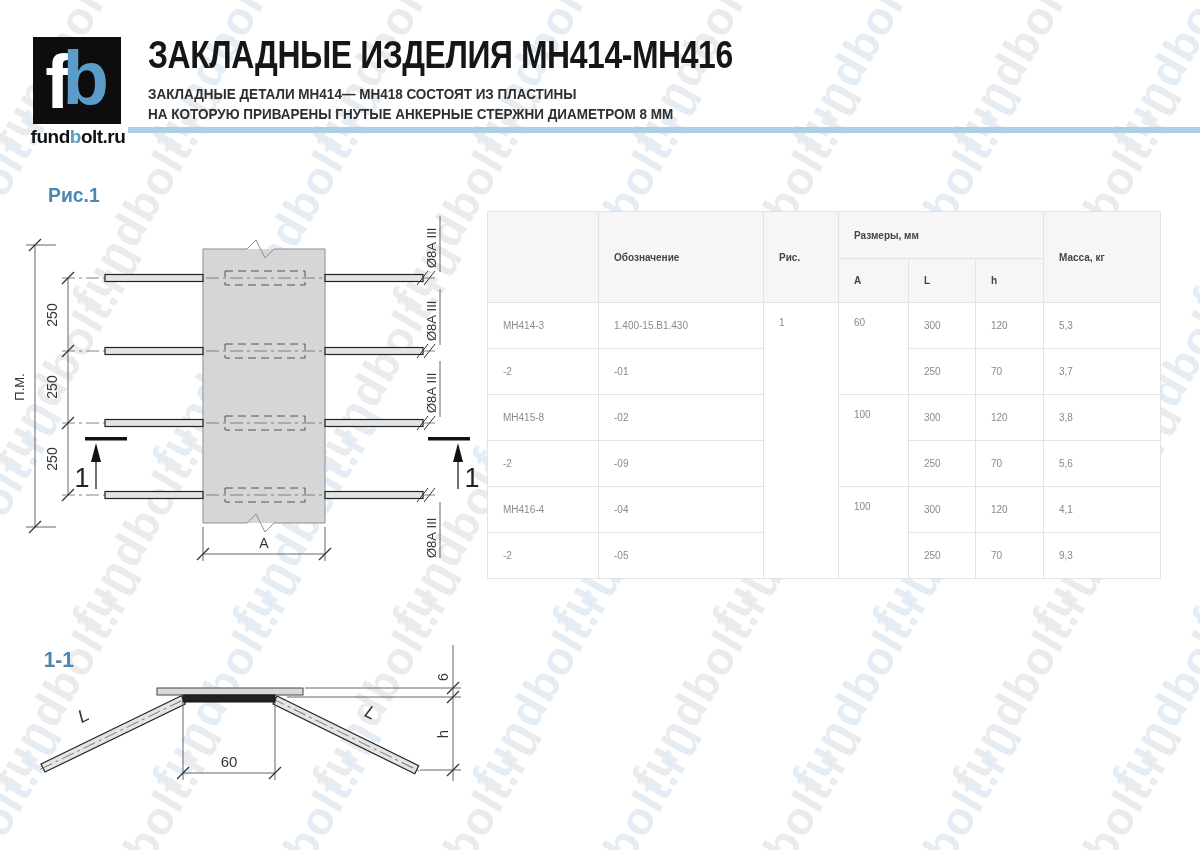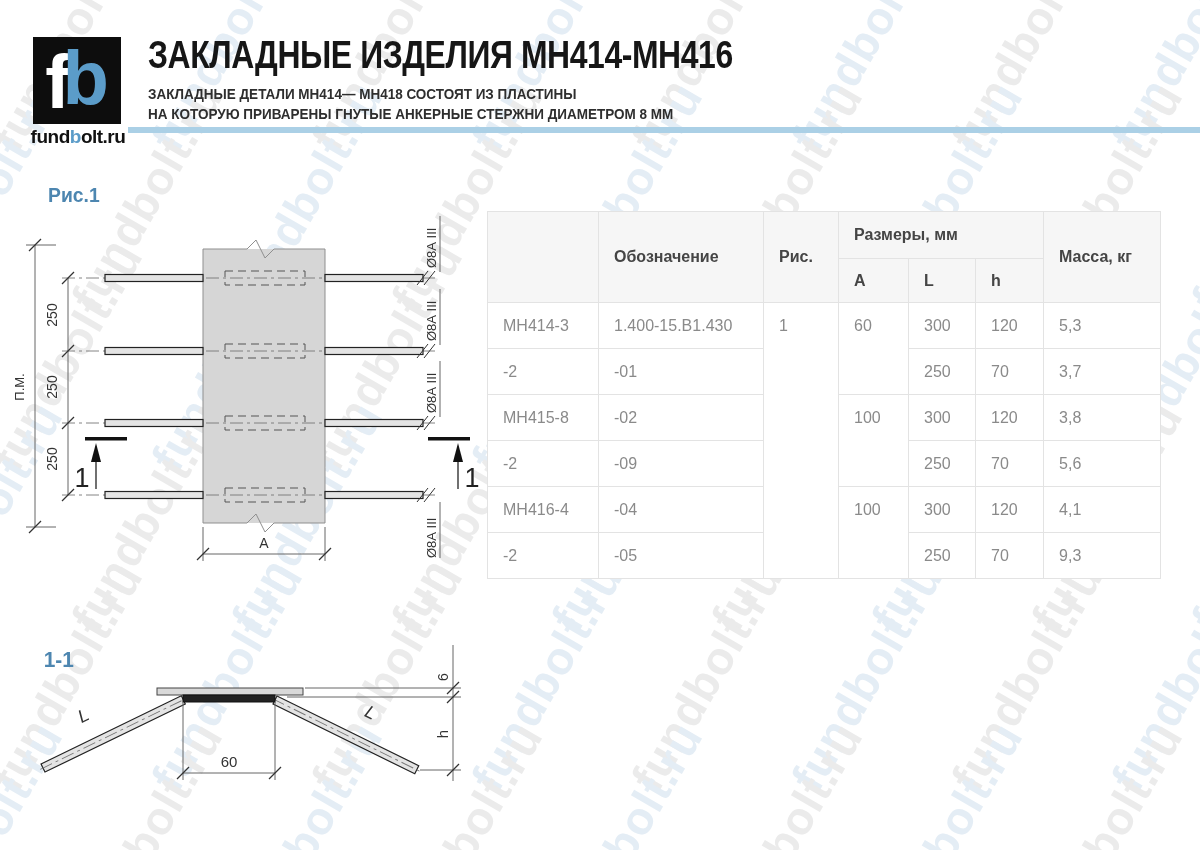--- a/index.html
+++ b/index.html
@@ -32,21 +32,21 @@
       transform:scaleX(0.92);transform-origin:left top;}
   #fig1-label{left:48px;top:183px;}
   
   .drawing{position:absolute;z-index:1;}
   #fig1-svg{left:0;top:210px;}
   #sec-svg{left:0;top:605px;}
   
   .spec-table{position:absolute;left:487px;top:211px;z-index:2;border-collapse:collapse;table-layout:fixed;
       width:673px;background:#fff;}
   .spec-table th,.spec-table td{border:1px solid #e3e3e3;text-align:left;padding:0 6px 0 15px;
-      font-size:16px;overflow:hidden;}
+      font-size:10px;overflow:hidden;}
   .spec-table th{background:#f6f6f6;color:#454545;font-weight:bold;}
   .spec-table td{color:#8a8a8a;font-weight:normal;height:45px;vertical-align:middle;}
   .spec-table tr.hr1 th{height:46px;}
   .spec-table tr.hr2 th{height:43px;}
   .spec-table td.span-top{vertical-align:top;padding-top:14px;}
 </style>
 </head>
 <body>
 
 <div class="wm-layer">

